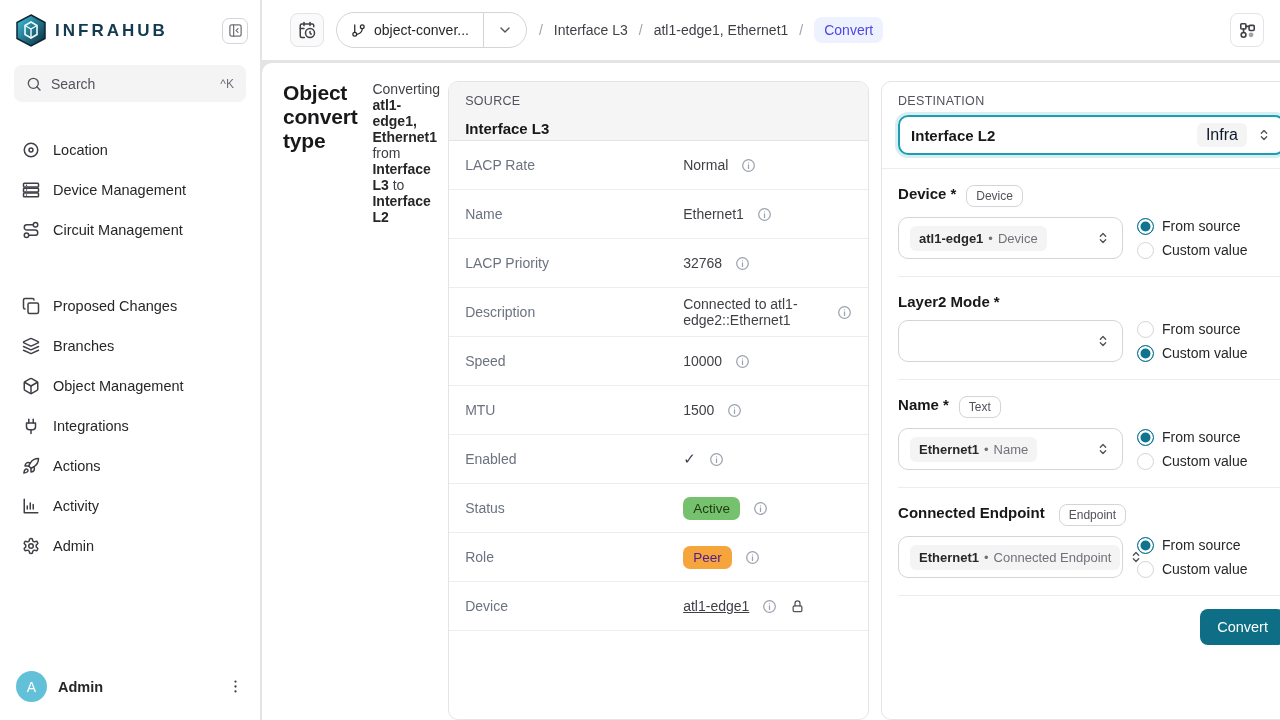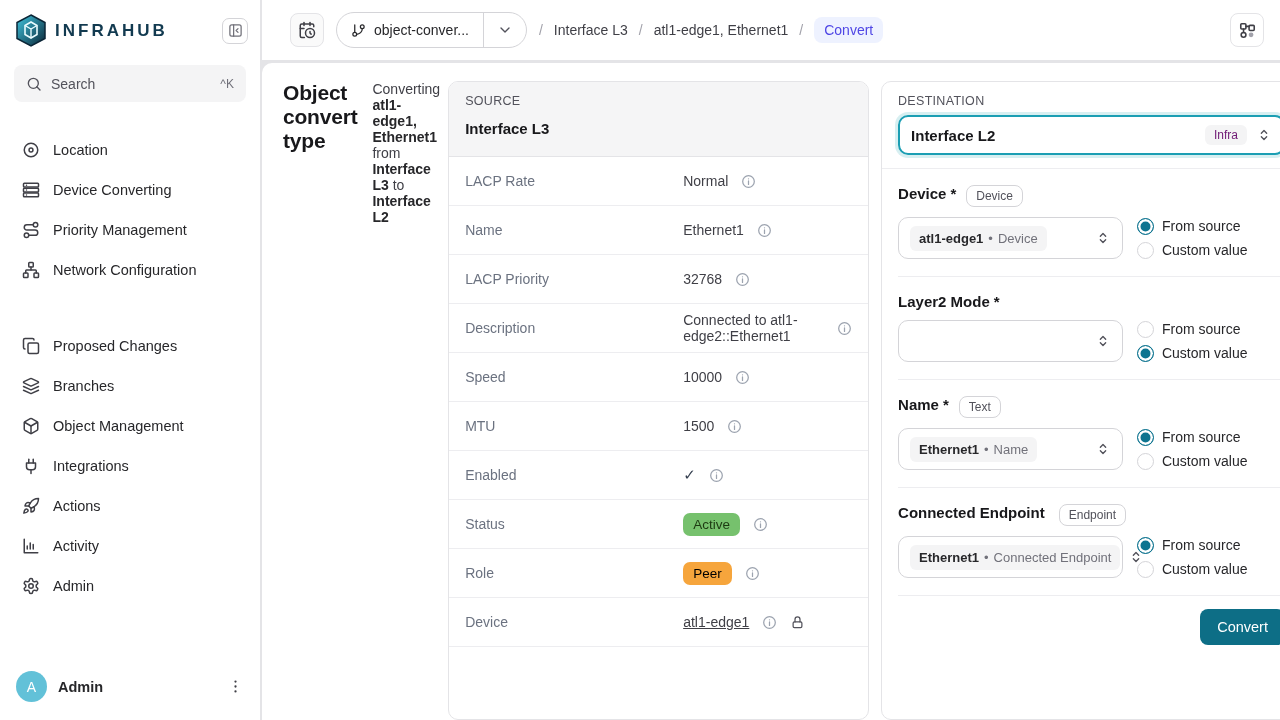--- a/index.html
+++ b/index.html
@@ -51,40 +51,40 @@
 
   .content { flex:1; background:#fff; margin-top:3px; border-radius:10px 0 0 0; padding:18px 6px 0; overflow:hidden; display:flex; flex-direction:row; min-height:0; }
   .page-title { font-size:21px; font-weight:700; color:#18181b; margin:0 0 7px 15px; letter-spacing:-0.2px; }
   .page-sub { font-size:14px; color:#3f3f46; margin:0 0 10px 15px; }
   .page-sub b { color:#27272a; }
 
   .panels { display:flex; gap:12px; flex:1; min-height:0; padding:0 8px; }
   .panel { flex:1; border:1px solid #e4e4e7; border-radius:10px; overflow:hidden; background:#fff; min-width:0; }
 
   
-  .src-head { background:#f5f5f6; border-bottom:1px solid #e4e4e7; padding:12px 16px 19px; }
+  .src-head { background:#f5f5f6; border-bottom:1px solid #e4e4e7; padding:12px 16px 3px; }
   .panel-label { font-size:12.5px; color:#52525b; letter-spacing:0.3px; }
   .src-type { font-size:15px; font-weight:700; color:#18181b; margin-top:12px; }
   .row { display:flex; align-items:center; height:49px; padding:0 16px; border-bottom:1px solid #ededf0; font-size:14px; }
   .row-label { width:218px; flex-shrink:0; color:#6b7280; }
   .row-value { display:flex; align-items:center; gap:13px; color:#3f3f46; min-width:0; }
   .info { width:15px; height:15px; color:#9ca3af; }
   .check-mark { font-size:15px; color:#374151; }
   .badge { padding:4px 10px; border-radius:7px; font-size:13.5px; }
   .badge-green { background:#76c16d; color:#1d3a12; }
-  .badge-orange { background:#f6a53c; color:#000000; }
+  .badge-orange { background:#f6a53c; color:#4c1d95; }
   .row-link { color:#3f3f46; text-decoration:underline; cursor:pointer; }
   .lock { width:15px; height:15px; color:#52525b; }
 
   
   .dst-body { padding:12px 16px 10px; display:flex; flex-direction:column; height:100%; }
   .type-select { margin-top:7px; height:40px; border:2px solid #1b9eb3; border-radius:10px;
     box-shadow:0 0 0 3px rgba(34,164,180,0.18); display:flex; align-items:center; gap:9px; padding:0 11px; cursor:pointer; }
   .type-value { font-size:15px; font-weight:700; color:#18181b; }
-  .infra-badge { margin-left:auto; background:#f4f4f5; border-radius:6px; padding:3px 9px; font-size:12px; color:#701a75; }
+  .infra-badge { margin-left:auto; background:#f4f4f5; border-radius:6px; padding:3px 9px; font-size:16px; color:#0f172a; }
   .updown { width:16px; height:16px; color:#52525b; }
   .dst-sep { border-top:1px solid #ededf0; margin:13px -16px 0; }
   .field { padding:16px 0 17px; border-bottom:1px solid #ededf0; }
   .field:last-of-type { border-bottom:1px solid #ededf0; }
   .field-head { display:flex; gap:10px; margin-bottom:10px; }
   .field-name { font-size:15px; font-weight:700; color:#18181b; }
   .req { margin-left:4px; }
   .kind-badge { border:1px solid #d4d4d8; border-radius:8px; padding:3px 9px; font-size:12px; color:#52525b; background:#fff; }
   .field-body { display:flex; gap:14px; align-items:center; }
   .select { flex:1; min-height:42px; border:1px solid #d4d4d8; border-radius:10px; display:flex; align-items:center; gap:8px; padding:5px 11px; cursor:pointer; min-width:0; }
@@ -259,33 +259,27 @@
     <div class="nav-item">
       <svg class="ic">
           <use href="#i-location"></use>
         </svg>
       <span>Location</span>
     </div>
     <div class="nav-item">
       <svg class="ic">
           <use href="#i-server"></use>
         </svg>
-      <span>Device Converting</span>
+      <span>Device Management</span>
     </div>
     <div class="nav-item">
       <svg class="ic">
           <use href="#i-route"></use>
         </svg>
-      <span>Priority Management</span>
-    </div>
-    <div class="nav-item">
-      <svg class="ic">
-          <use href="#i-network"></use>
-        </svg>
-      <span>Network Configuration</span>
+      <span>Circuit Management</span>
     </div>
   </nav>
 
   <nav class="nav secondary">
     <div class="nav-item">
       <svg class="ic">
           <use href="#i-diff"></use>
         </svg>
       <span>Proposed Changes</span>
     </div>

